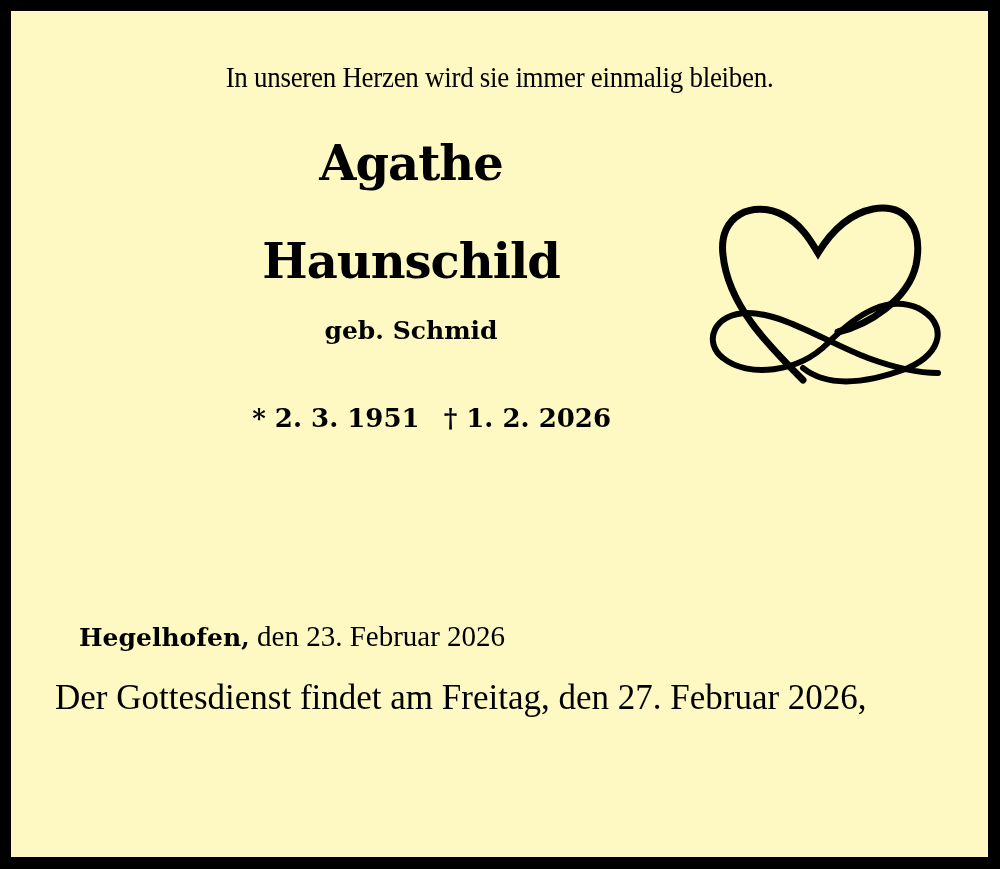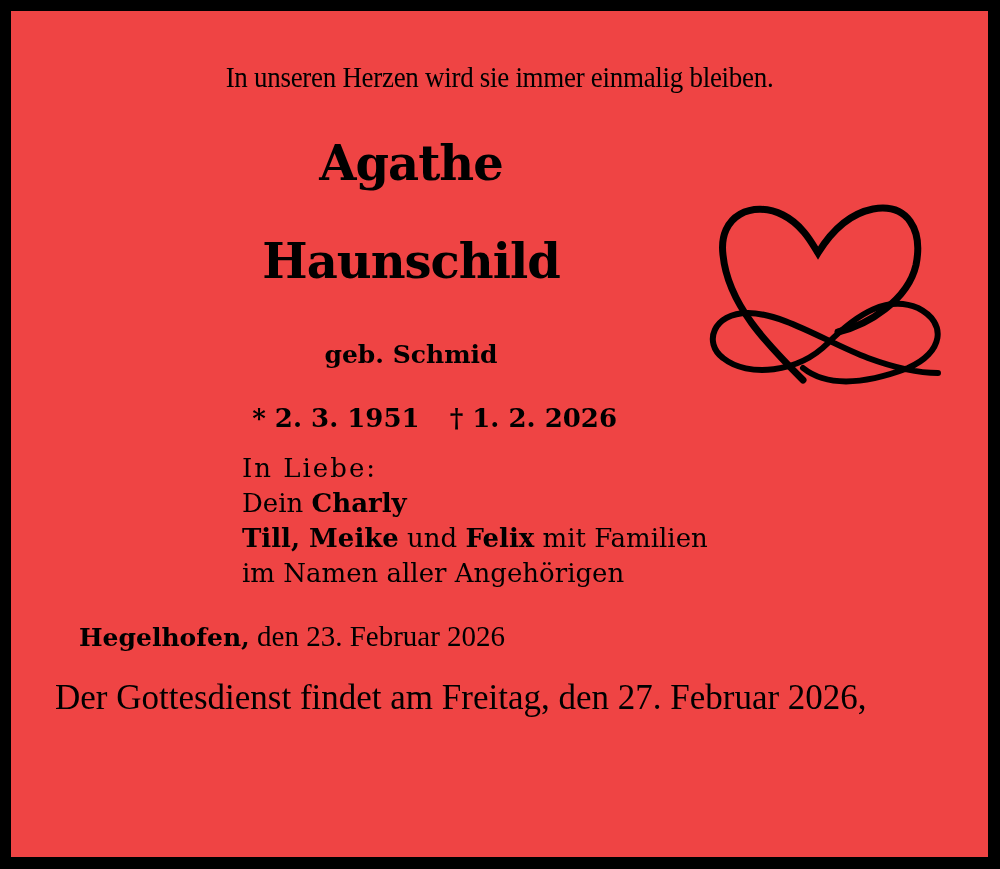--- a/index.html
+++ b/index.html
@@ -1,43 +1,43 @@
 <!DOCTYPE html>
 <html><head>
 <meta charset="utf-8">
 <style>
   html, body { margin: 0; padding: 0; background: #000; }
   body { width: 1000px; height: 869px; position: relative; overflow: hidden; }
   .frame {
     position: absolute; left: 11px; top: 11px; width: 977px; height: 846px;
-    background: #ef4444; color: #000;
+    background: #fef9c3; color: #000;
     font-family: "DejaVu Serif", "Liberation Serif", serif;
   }
   .motto {
     position: absolute; left: 0; width: 100%; top: 50px; text-align: center;
     font-family: "Liberation Serif", serif; font-size: 29px; letter-spacing: -0.3px;
     transform: scaleX(0.93); transform-origin: center;
   }
   .name {
     position: absolute; left: 130px; width: 540px; text-align: center;
     font-family: "DejaVu Serif", serif; font-weight: bold; font-size: 48px; line-height: 1;
     letter-spacing: -1px;
   }
   .first { top: 128px; }
   .last { top: 226px; }
   .maiden {
-    position: absolute; left: 130px; width: 540px; top: 329px; text-align: center;
+    position: absolute; left: 130px; width: 540px; top: 305px; text-align: center;
     font-family: "DejaVu Serif", serif; font-weight: bold; font-size: 25px;
   }
   .dates {
     position: absolute; left: 205px; top: 362px;
     font-family: "DejaVu Serif", serif; font-weight: bold; font-size: 26px; white-space: pre;
   }
   .dates span { display: inline-block; }
-  .death { margin-left: 30px; }
+  .death { margin-left: 24px; }
   .heart { position: absolute; left: 697px; top: 184px; width: 240px; height: 190px; }
   .family {
     position: absolute; left: 231px; top: 440px;
     font-family: "DejaVu Serif", serif; font-size: 26px; line-height: 35px;
   }
   .family .l1 { letter-spacing: 2px; }
   .family b { font-weight: bold; }
   .place {
     position: absolute; left: 44px; top: 609px;
     font-family: "Liberation Serif", serif; font-size: 29px; margin-left: 24px;
@@ -59,25 +59,19 @@
   <div class="maiden">geb. Schmid</div>
   <div class="dates">
     <span>* 2. 3. 1951</span><span class="death">† 1. 2. 2026</span>
   </div>
 
   <svg class="heart" viewBox="0 0 240 190">
     <path d="M95 185 C 60 150, 20 110, 15 60 C 10 20, 45 5, 75 20 C 95 30, 105 50, 110 58 C 118 45, 135 20, 165 14 C 200 8, 215 35, 208 70 C 200 105, 160 130, 130 137" fill="none" stroke="#000" stroke-width="7" stroke-linecap="round"></path>
     <path d="M95 185 C 120 205, 160 200, 200 185 C 235 170, 240 140, 210 125 C 180 112, 150 130, 120 160 C 90 190, 40 195, 15 175 C -5 160, 5 130, 40 130 C 75 130, 120 160, 160 175 C 190 186, 215 190, 230 190" fill="none" stroke="#000" stroke-width="6" stroke-linecap="round" transform="translate(0,-12)"></path>
   </svg>
 
-  <div class="family">
-    <div class="l1">In Liebe:</div>
-    <div><span>Dein </span><b>Charly</b></div>
-    <div><b>Till, Meike</b><span> und </span><b>Felix</b><span> mit Familien</span></div>
-    <div>im Namen aller Angehörigen</div>
-  </div>
 
   <div class="place"><b>Hegelhofen,</b><span> den 23. Februar 2026</span></div>
 
   <div class="service">
     <div>Der Gottesdienst findet am Freitag, den 27. Februar 2026,</div>
   </div>
 </div>
 
 </body></html>

